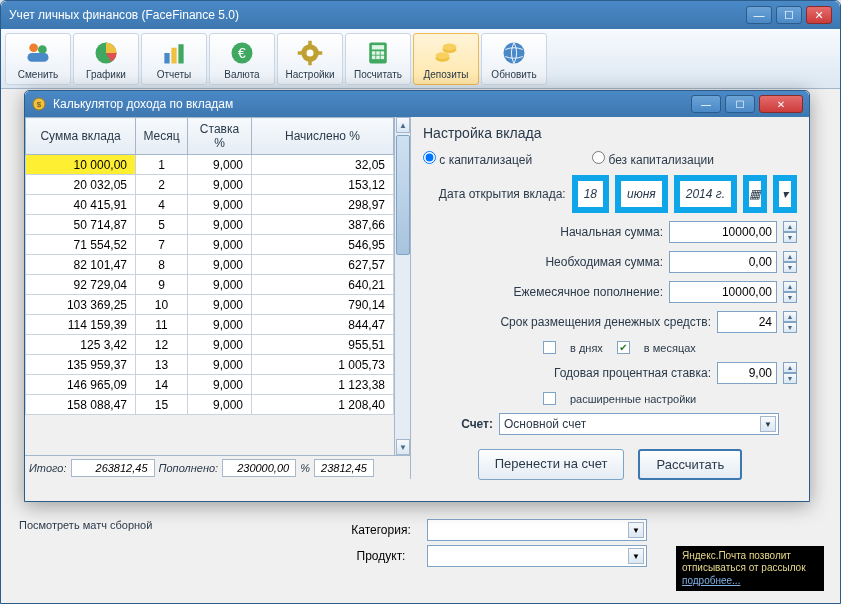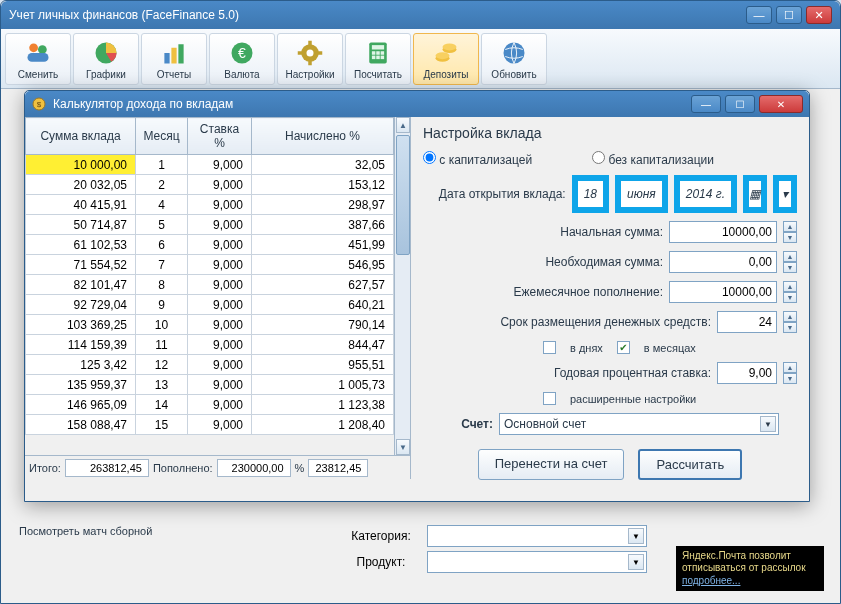--- a/index.html
+++ b/index.html
@@ -33,42 +33,42 @@
 table.grid th { background:linear-gradient(#f7fafd,#e5ecf4); border:1px solid #a5b8cb; padding:4px 6px; font-weight:normal; color:#2a3a4a; text-align:center;margin-top:24px;}
 table.grid td { border:1px solid #c9d3de; padding:2px 8px; text-align:right; height:20px; }
 table.grid td.month { text-align:center; }
 tr.highlight td:first-child { background:#ffef33; }
 
 .grid-scroll { width:16px; background:#e5ecf4; border-left:1px solid #a5b8cb; position:relative; }
 .scroll-thumb { position:absolute; top:18px; width:14px; left:1px; height:120px; background:linear-gradient(#cfe0f0,#a8c3dd); border:1px solid #7fa3c4; border-radius:2px;}
 .scroll-arrow { position:absolute; left:1px; width:14px; height:16px; background:linear-gradient(#f7fafd,#dbe7f2); border:1px solid #a5b8cb; font-size:8px; display:flex;align-items:center;justify-content:center;color:#4a6a8a;}
 .scroll-arrow.up{top:0;} .scroll-arrow.down{bottom:0;}
 
-.footer-row { height:24px; border-top:1px solid #a5b8cb; display:flex; align-items:center; font-size:11px; padding:9px 4px; gap:4px; background:#f0f0f0; }
+.footer-row { height:24px; border-top:1px solid #a5b8cb; display:flex; align-items:center; font-size:11px; padding:9px 4px; gap:4px; background:#f0f0f0;font-style:italic; }
 .footer-row .lbl { color:#2a3a4a; }
 .footer-row .box { border:1px solid #a5b8cb; background:#fff; padding:2px 6px; text-align:right; }
 
 .right-panel { flex:1; padding:8px 12px; font-size:12px; color:#2a3a4a; display:flex; flex-direction:column; gap:8px; }
 .section-title { font-size:14px; margin-bottom:2px; }
 .radio-row { display:flex; gap:60px; align-items:center; }
 .form-row { display:flex; align-items:center; gap:6px; }
 .form-row .lbl { text-align:right; flex:1; }
 .num-input { border:1px solid #7fa3c4; background:#fff; height:22px; width:108px; text-align:right; padding:0 4px 0 4px; font-size:12px; }
 .spin { width:14px; display:flex; flex-direction:column; }
 .spin-btn { height:11px; border:1px solid #7fa3c4; background:linear-gradient(#f7fafd,#dbe7f2); font-size:7px; display:flex; align-items:center; justify-content:center; color:#4a6a8a; cursor:pointer;}
 .date-row .part { border:6px solid #0ea5e9; background:#fff; height:38px; padding:0 6px; display:flex; align-items:center;font-style:italic; }
 .chk-row { display:flex; gap:14px; align-items:center; padding-left:120px; font-size:11px;}
 .chk { width:13px; height:13px; border:1px solid #7fa3c4; background:#fff; display:inline-flex; align-items:center; justify-content:center; font-size:10px; color:#2a7a2a; }
 .select { border:1px solid #7fa3c4; background:#fff; height:22px; width:280px; display:flex; align-items:center; padding:0 4px; position:relative;}
 .select .arrow { position:absolute; right:2px; top:2px; width:16px; height:16px; background:linear-gradient(#f7fafd,#dbe7f2); border:1px solid #a5b8cb; font-size:8px; display:flex;align-items:center;justify-content:center;}
 .btn-row { display:flex; gap:14px; justify-content:center; margin-top:6px;}
 .push-btn { border:1px solid #7fa3c4; background:linear-gradient(#fdfefe,#e5ecf4); padding:6px 16px; border-radius:3px; font-size:13px; cursor:pointer;}
 .push-btn.default { border:2px solid #3d77b0; }
 
-.bottom-strip { position:absolute; left:10px; right:10px; bottom:18px; height:64px; }
+.bottom-strip { position:absolute; left:10px; right:10px; bottom:24px; height:64px; }
 .bottom-left { position:absolute; left:8px; top:4px; font-size:11px; color:#2a3a4a;}
 .cat-row { position:absolute; left:330px; display:flex; align-items:center; gap:6px; font-size:12px; }
 .cat-row.one{top:4px;} .cat-row.two{top:30px;}
 .cat-label{ width:80px; text-align:center; font-weight:normal;}
 .cat-select{ border:1px solid #7fa3c4; background:#fff; height:22px; width:220px; position:relative;}
 .cat-select .arrow{ position:absolute; right:2px; top:2px; width:16px;height:16px;border:1px solid #a5b8cb;background:linear-gradient(#f7fafd,#dbe7f2);font-size:8px;display:flex;align-items:center;justify-content:center;}
 
 .tooltip { position:absolute; right:16px; bottom:12px; background:#000; color:#e8d98a; font-size:10px; padding:4px 6px; width:148px; line-height:1.25; }
 .tooltip a{ color:#7fb3e6; text-decoration:underline;}
 
@@ -236,26 +236,20 @@
                   <td>9,000</td>
                   <td>298,97</td>
                 </tr>
                 <tr>
                   <td>50 714,87</td>
                   <td class="month">5</td>
                   <td>9,000</td>
                   <td>387,66</td>
                 </tr>
                 <tr>
-                  <td>61 102,53</td>
-                  <td class="month">6</td>
-                  <td>9,000</td>
-                  <td>451,99</td>
-                </tr>
-                <tr>
                   <td>71 554,52</td>
                   <td class="month">7</td>
                   <td>9,000</td>
                   <td>546,95</td>
                 </tr>
                 <tr>
                   <td>82 101,47</td>
                   <td class="month">8</td>
                   <td>9,000</td>
                   <td>627,57</td>

